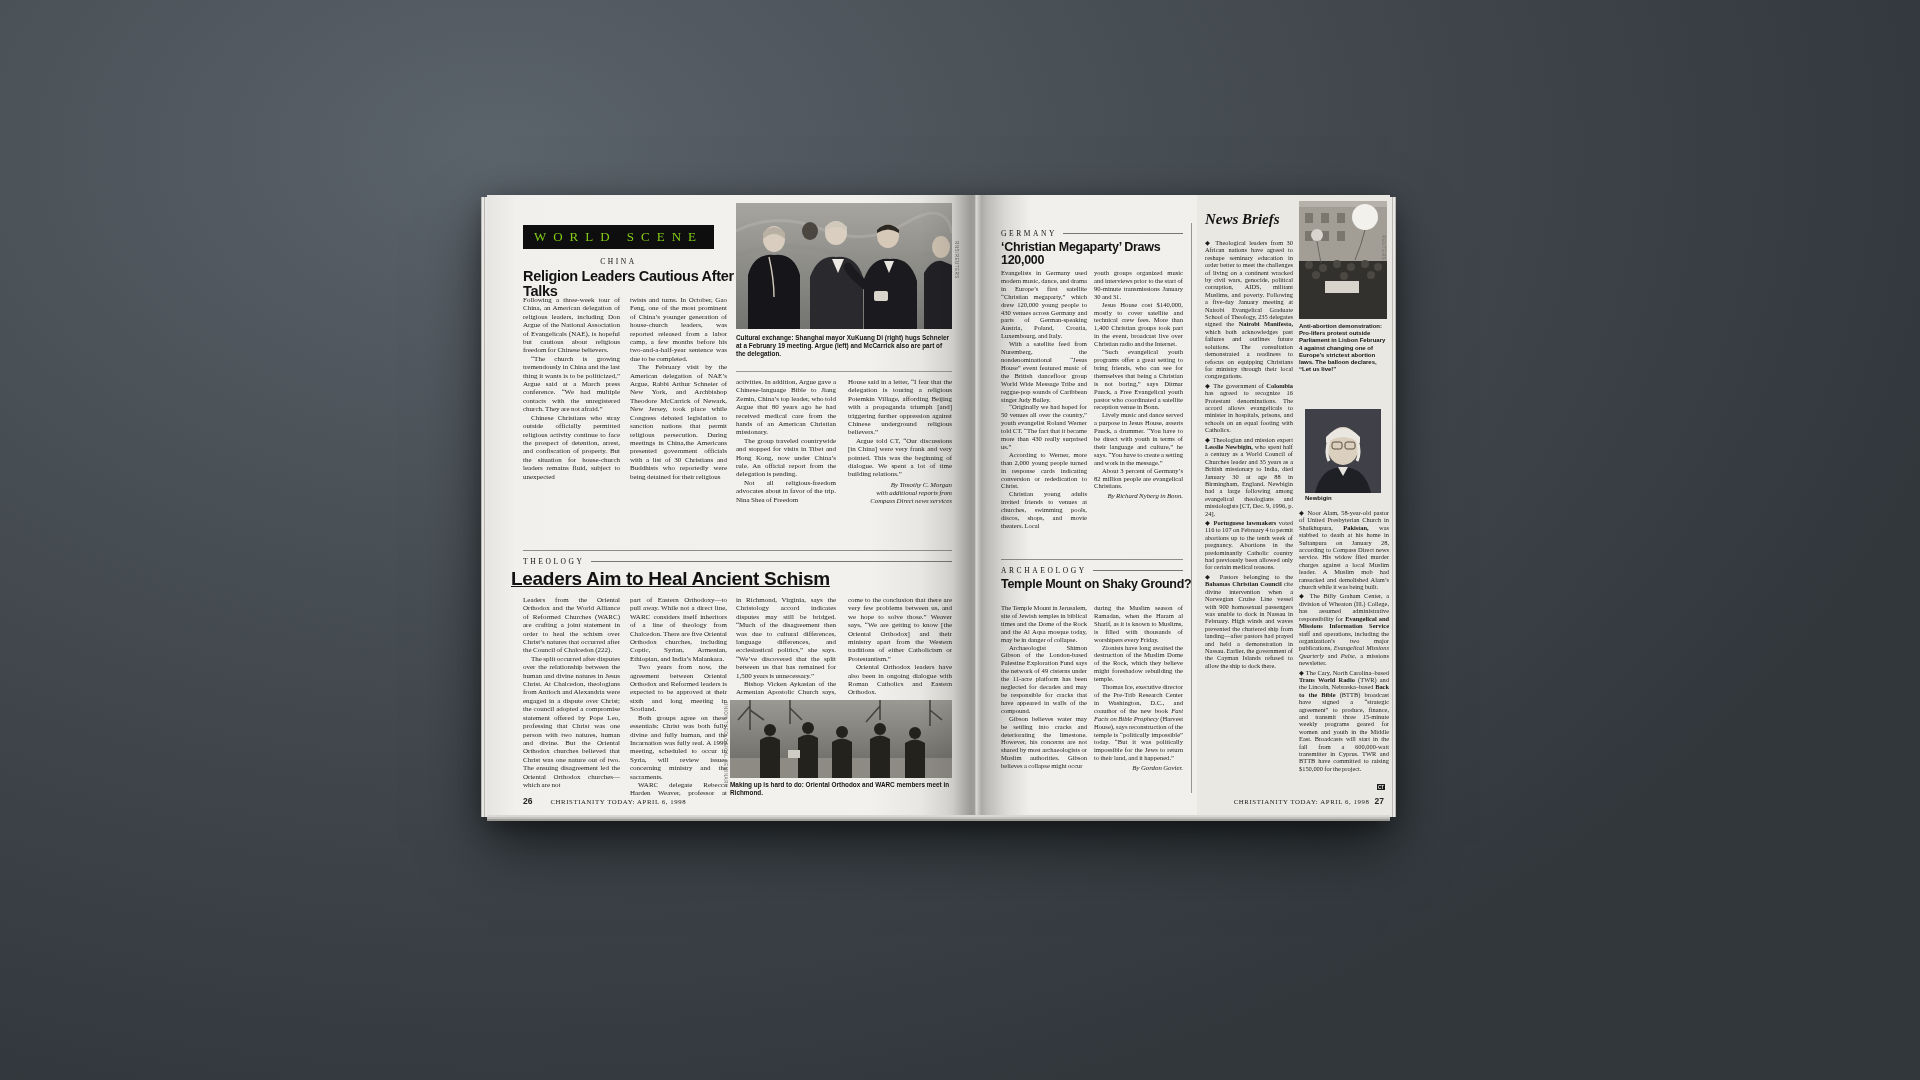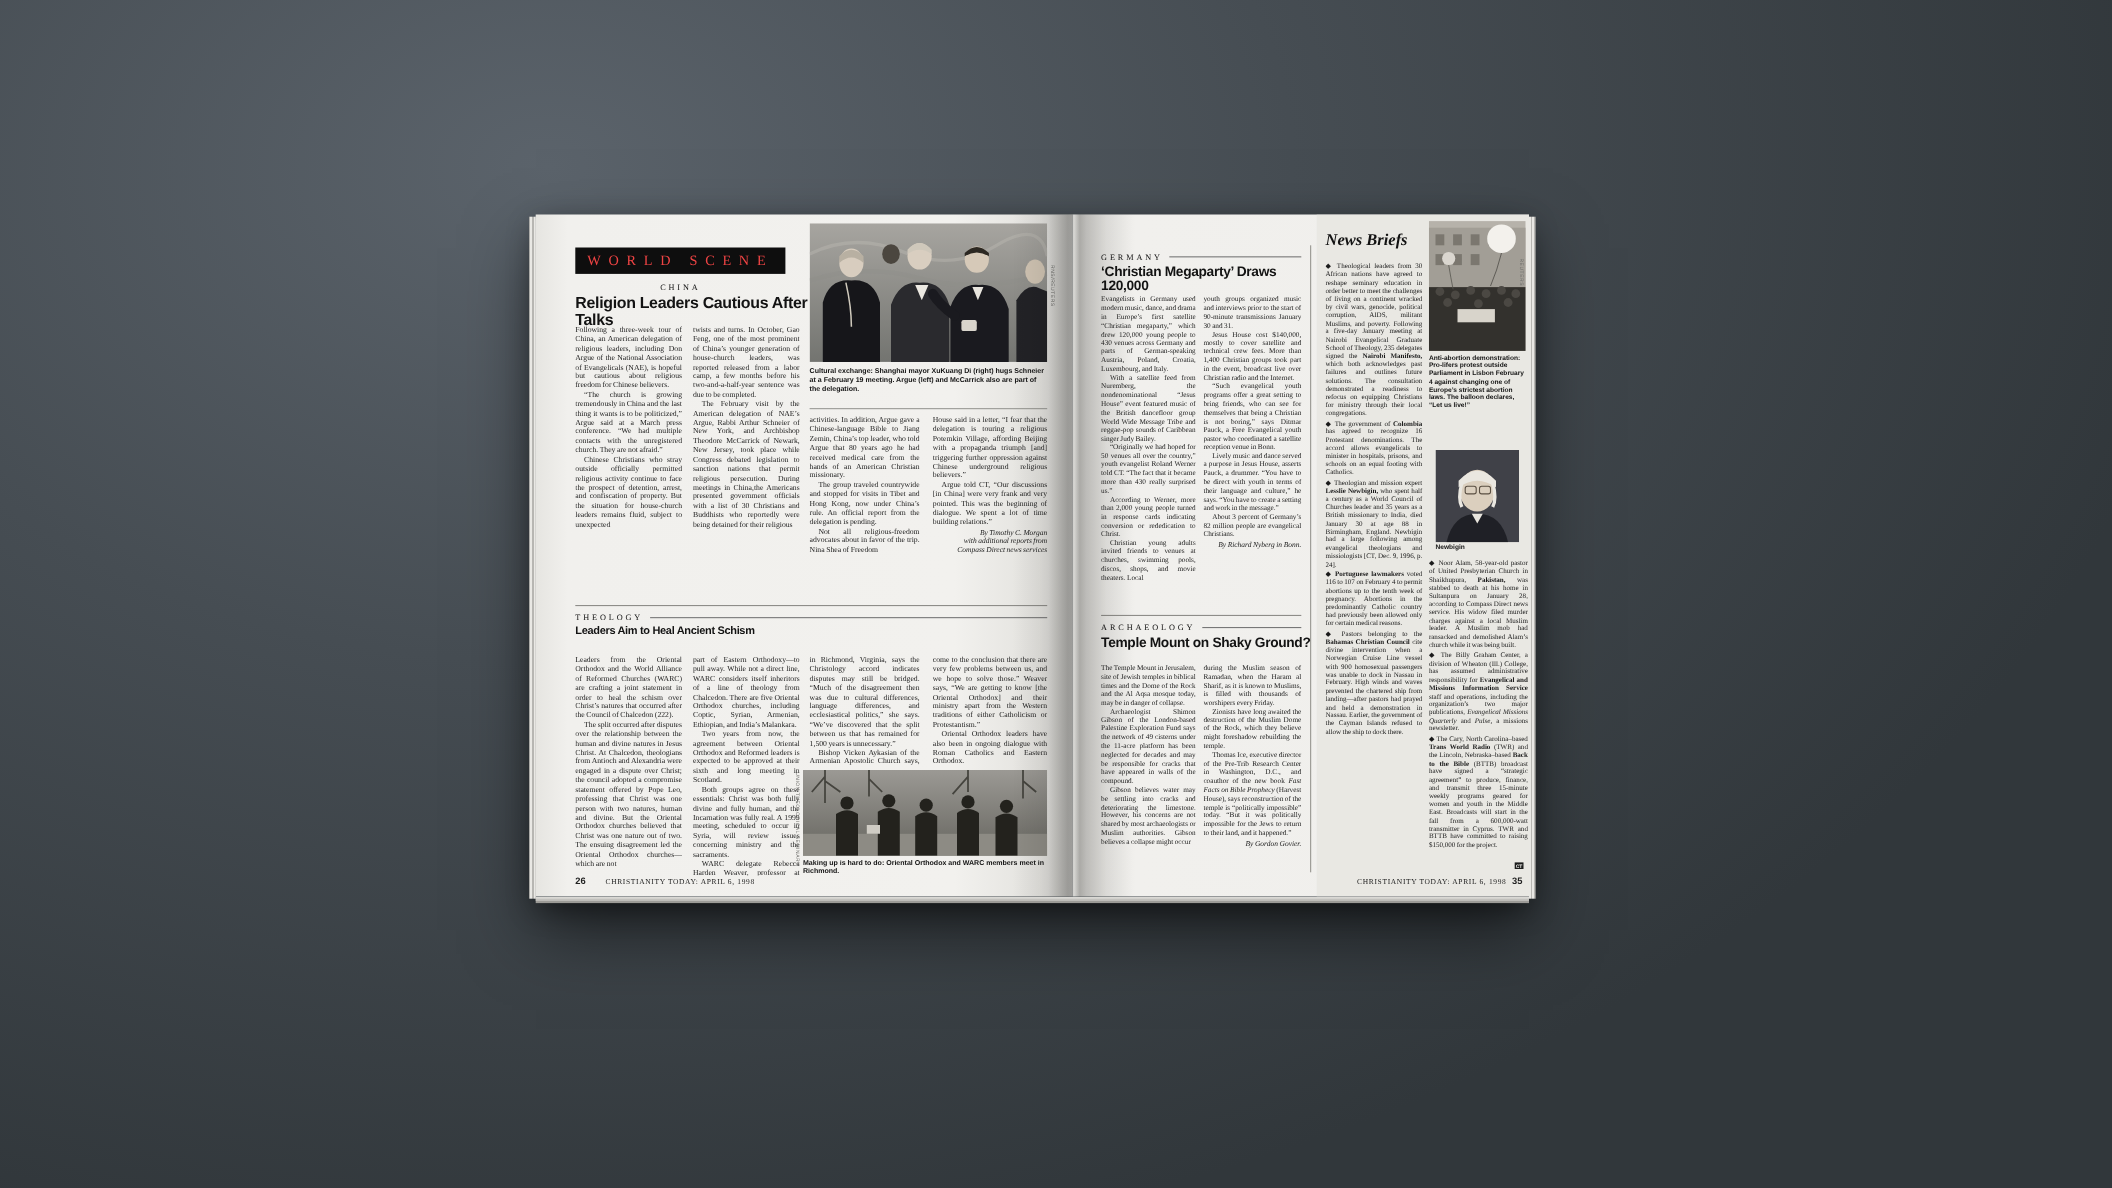--- a/index.html
+++ b/index.html
@@ -13,21 +13,21 @@
   .spread::after{content:"";position:absolute;right:-6px;top:2px;bottom:-2px;width:6px;
           background:repeating-linear-gradient(90deg,#e9e8e4 0 2px,#b7b6b2 2px 3px);}
   .page{position:absolute;top:0;height:620px;overflow:hidden;}
   .page-left{left:0;width:488px;
      background:linear-gradient(90deg,#e6e5e1 0%,#f1f0ed 6%,#f2f1ee 78%,#e3e2de 94%,#cfceca 100%);}
   .page-right{left:488px;width:415px;
      background:linear-gradient(90deg,#c8c7c2 0%,#e2e1dd 3%,#f1f0ed 14%,#f0efec 88%,#e7e6e2 100%);}
   .gutter{position:absolute;left:433px;top:0;width:110px;height:100%;pointer-events:none;
      background:linear-gradient(90deg,rgba(0,0,0,0) 0%,rgba(0,0,0,.08) 30%,rgba(0,0,0,.26) 46%,rgba(60,60,60,.34) 49.5%,rgba(255,255,255,.30) 51%,rgba(0,0,0,.20) 56%,rgba(0,0,0,.06) 78%,rgba(0,0,0,0) 100%);}
   .abs{position:absolute;}
-  .banner{background:#0e0e0e;color:#ef4444;display:flex;align-items:center;justify-content:center;
+  .banner{background:#0e0e0e;color:#84cc16;display:flex;align-items:center;justify-content:center;
      font-family:"Liberation Serif",serif;font-size:13px;letter-spacing:7px;font-weight:400;}
   .kicker{display:flex;align-items:center;}
   .klabel{font-family:"Liberation Serif",serif;font-size:7.5px;letter-spacing:2.6px;color:#111;white-space:nowrap;}
   .krule{flex:1;border-top:1px solid #777;margin-left:6px;}
   .headline{font-family:"Liberation Sans",sans-serif;font-weight:700;color:#131313;margin:0;
      letter-spacing:-0.3px;line-height:1.02;}
   .col{font-family:"Liberation Serif",serif;color:#1b1b1b;text-align:justify;overflow:hidden;
      font-size:7px;line-height:8.4px;word-spacing:-0.3px;}
   .col p{margin:0;}
   .col p + p{text-indent:8px;}
@@ -126,21 +126,21 @@
           <div>with additional reports from</div>
           <div>Compass Direct news services</div>
         </div>
     </div>
 
     <div class="sep abs" style="left:36px;top:355px;width:429px;"></div>
     <div class="kicker abs" style="left:36px;top:362px;width:429px;">
       <span class="klabel">THEOLOGY</span>
       <span class="krule"></span>
     </div>
-    <h1 class="headline abs" style="left:36px;top:374px;width:330px;font-size:10px;">Leaders Aim to Heal Ancient Schism</h1>
+    <h1 class="headline abs" style="left:24px;top:374px;width:330px;font-size:19px;text-decoration:underline;">Leaders Aim to Heal Ancient Schism</h1>
 
     <div class="col abs" style="left:36px;top:401px;width:97px;height:200px;">
         <p>Leaders from the Oriental Orthodox and the World Alliance of Reformed Churches (WARC) are crafting a joint statement in order to heal the schism over Christ’s natures that occurred after the Council of Chalcedon (222).</p>
         <p>The split occurred after disputes over the relationship between the human and divine natures in Jesus Christ. At Chalcedon, theologians from Antioch and Alexandria were engaged in a dispute over Christ; the council adopted a compromise statement offered by Pope Leo, professing that Christ was one person with two natures, human and divine. But the Oriental Orthodox churches believed that Christ was one nature out of two. The ensuing disagreement led the Oriental Orthodox churches—which are not</p>
       </div>
     <div class="col abs" style="left:143px;top:401px;width:97px;height:200px;">
         <p>part of Eastern Orthodoxy—to pull away. While not a direct line, WARC considers itself inheritors of a line of theology from Chalcedon. There are five Oriental Orthodox churches, including Coptic, Syrian, Armenian, Ethiopian, and India’s Malankara.</p>
         <p>Two years from now, the agreement between Oriental Orthodox and Reformed leaders is expected to be approved at their sixth and long meeting in Scotland.</p>
         <p>Both groups agree on these essentials: Christ was both fully divine and fully human, and the Incarnation was fully real. A 1999 meeting, scheduled to occur in Syria, will review issues concerning ministry and the sacraments.</p>
         <p>WARC delegate Rebecca Harden Weaver, professor at Union Theological Seminary</p>
@@ -295,18 +295,18 @@
     <div class="caption caption-tiny abs" style="left:330px;top:300px;width:76px;">Newbigin</div>
 
     <div class="briefs abs" style="left:324px;top:314px;width:90px;height:282px;">
         <p>◆ Noor Alam, 58-year-old pastor of United Presbyterian Church in Shaikhupura, <b>Pakistan,</b> was stabbed to death at his home in Sultanpura on January 28, according to Compass Direct news service. His widow filed murder charges against a local Muslim leader. A Muslim mob had ransacked and demolished Alam’s church while it was being built.</p>
         <p>◆ The Billy Graham Center, a division of Wheaton (Ill.) College, has assumed administrative responsibility for <b>Evangelical and Missions Information Service</b> staff and operations, including the organization’s two major publications, <i>Evangelical Missions Quarterly</i> and <i>Pulse,</i> a missions newsletter.</p>
         <p>◆ The Cary, North Carolina–based <b>Trans World Radio</b> (TWR) and the Lincoln, Nebraska–based <b>Back to the Bible</b> (BTTB) broadcast have signed a “strategic agreement” to produce, finance, and transmit three 15-minute weekly programs geared for women and youth in the Middle East. Broadcasts will start in the fall from a 600,000-watt transmitter in Cyprus. TWR and BTTB have committed to raising $150,000 for the project.</p>
       </div>
     <div class="endmark abs" style="left:402px;top:589px;">CT</div>
 
     <div class="footer abs" style="left:115px;top:601px;width:294px;text-align:right;">
-      <span>CHRISTIANITY TODAY: APRIL 6, 1998</span><b style="margin-left:5px;margin-right:0;">35</b>
+      <span>CHRISTIANITY TODAY: APRIL 6, 1998</span><b style="margin-left:5px;margin-right:0;">27</b>
     </div>
   </div>
 
   <div class="gutter"></div>
 </div>
 
 </body></html>

